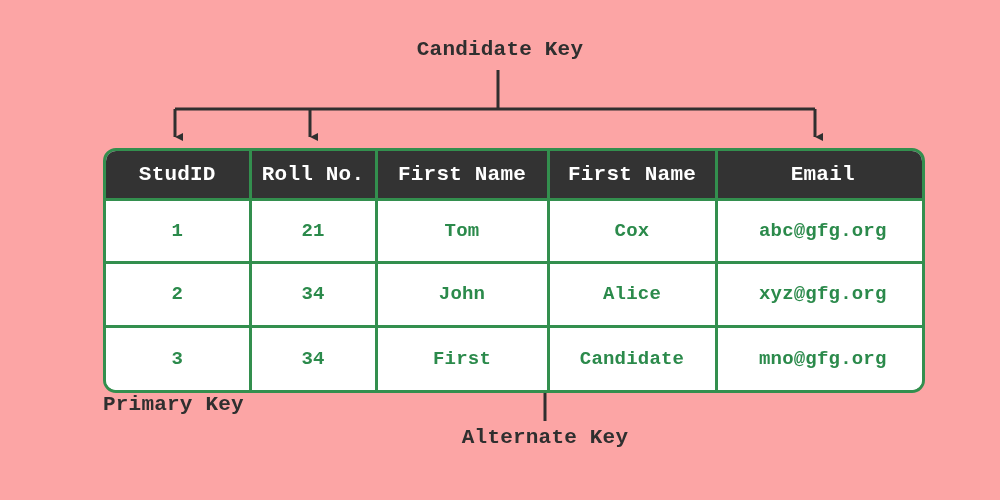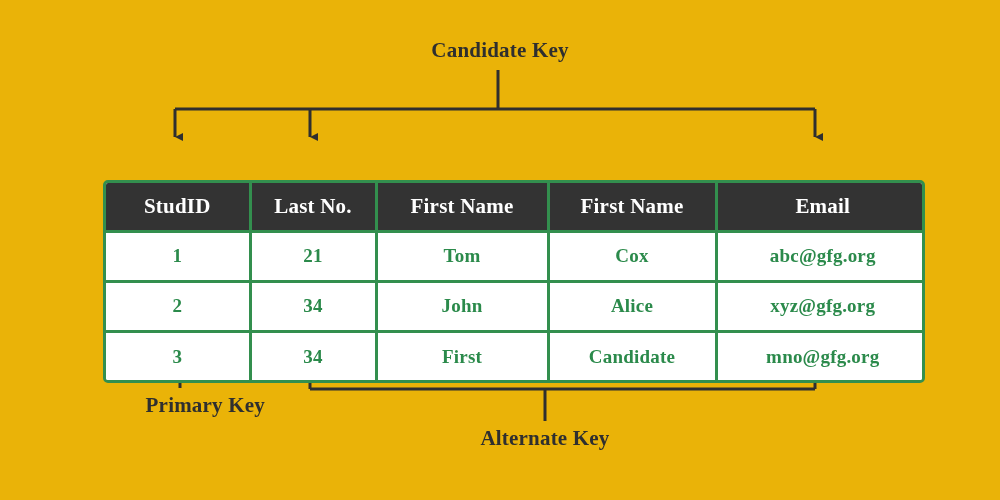--- a/index.html
+++ b/index.html
@@ -4,59 +4,58 @@
 <style>
   html, body {
     margin: 0;
     padding: 0;
     background: #ffffff;
   }
   #stage {
     position: relative;
     width: 1000px;
     height: 500px;
-    background: #eab308;
-    font-family: Liberation Serif, serif;
+    background: #fca5a5;
+    font-family: Liberation Mono, monospace;
     overflow: hidden;
   }
 
   
   .annot-label {
     position: absolute;
     color: #2f2f2f;
     font-weight: bold;
     font-size: 21px;
     letter-spacing: 0.2px;
     white-space: nowrap;
   }
   #label-candidate-key { left: 0; top: 38px; width: 1000px; text-align: center; }
-  #label-primary-key   { left: 95px; top: 393px; width: 170px; text-align: right; }
+  #label-primary-key   { left: 103px; top: 393px; width: 170px; text-align: left; }
   #label-alternate-key { left: 0; top: 426px; width: 1090px; text-align: center; }
 
   
   #connectors {
     position: absolute;
     left: 0; top: 0;
     width: 1000px; height: 500px;
     pointer-events: none;
   }
 
   
   #db-table {
     position: absolute;
     left: 103px;
     top: 148px;
     width: 822px;
-    height: 203px;
+    height: 245px;
     border: 3px solid #338f4e;
-    border-radius: 5px;
+    border-radius: 13px;
     overflow: hidden;
     box-sizing: border-box;
     background: #ffffff;
-    margin-top: 32px;
   }
   table.grid {
     border-collapse: collapse;
     width: 100%;
     height: 100%;
     table-layout: fixed;
   }
   table.grid th,
   table.grid td {
     border-right: 3px solid #338f4e;
@@ -132,21 +131,21 @@
       <colgroup>
         <col style="width:144px">
         <col style="width:126px">
         <col style="width:172px">
         <col style="width:168px">
         <col style="width:212px">
       </colgroup>
       <thead>
         <tr>
           <th>StudID</th>
-          <th>Last No.</th>
+          <th>Roll No.</th>
           <th>First Name</th>
           <th>First Name</th>
           <th>Email</th>
         </tr>
       </thead>
       <tbody>
         <tr>
           <td>1</td>
           <td>21</td>
           <td>Tom</td>

